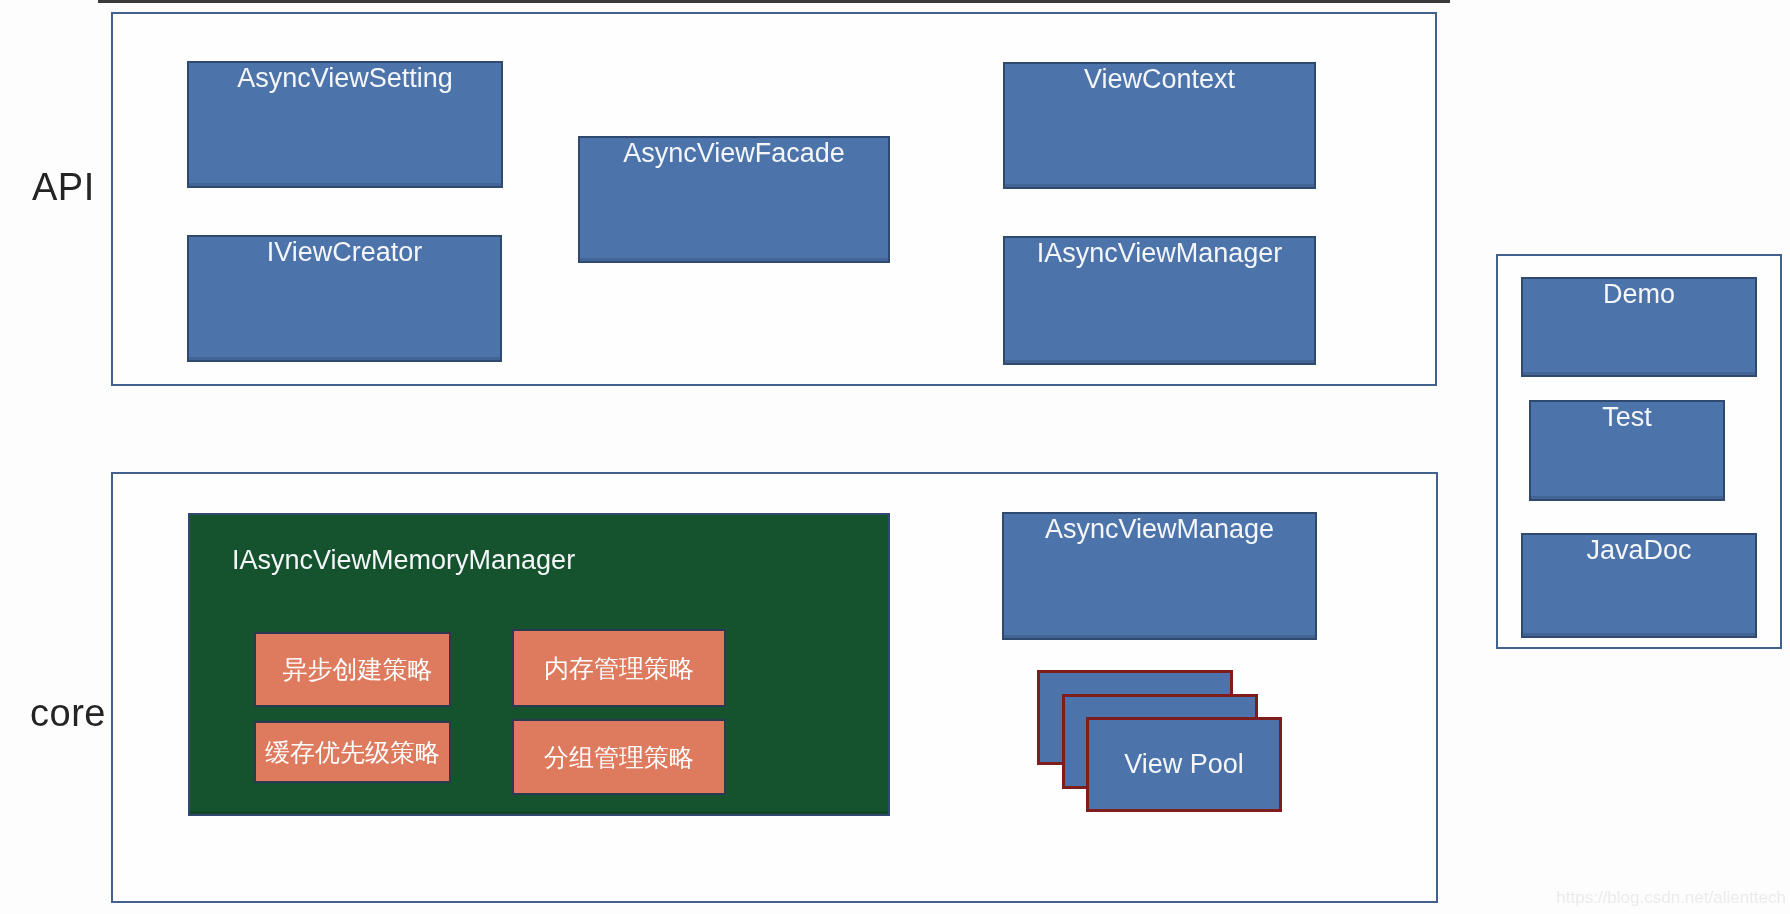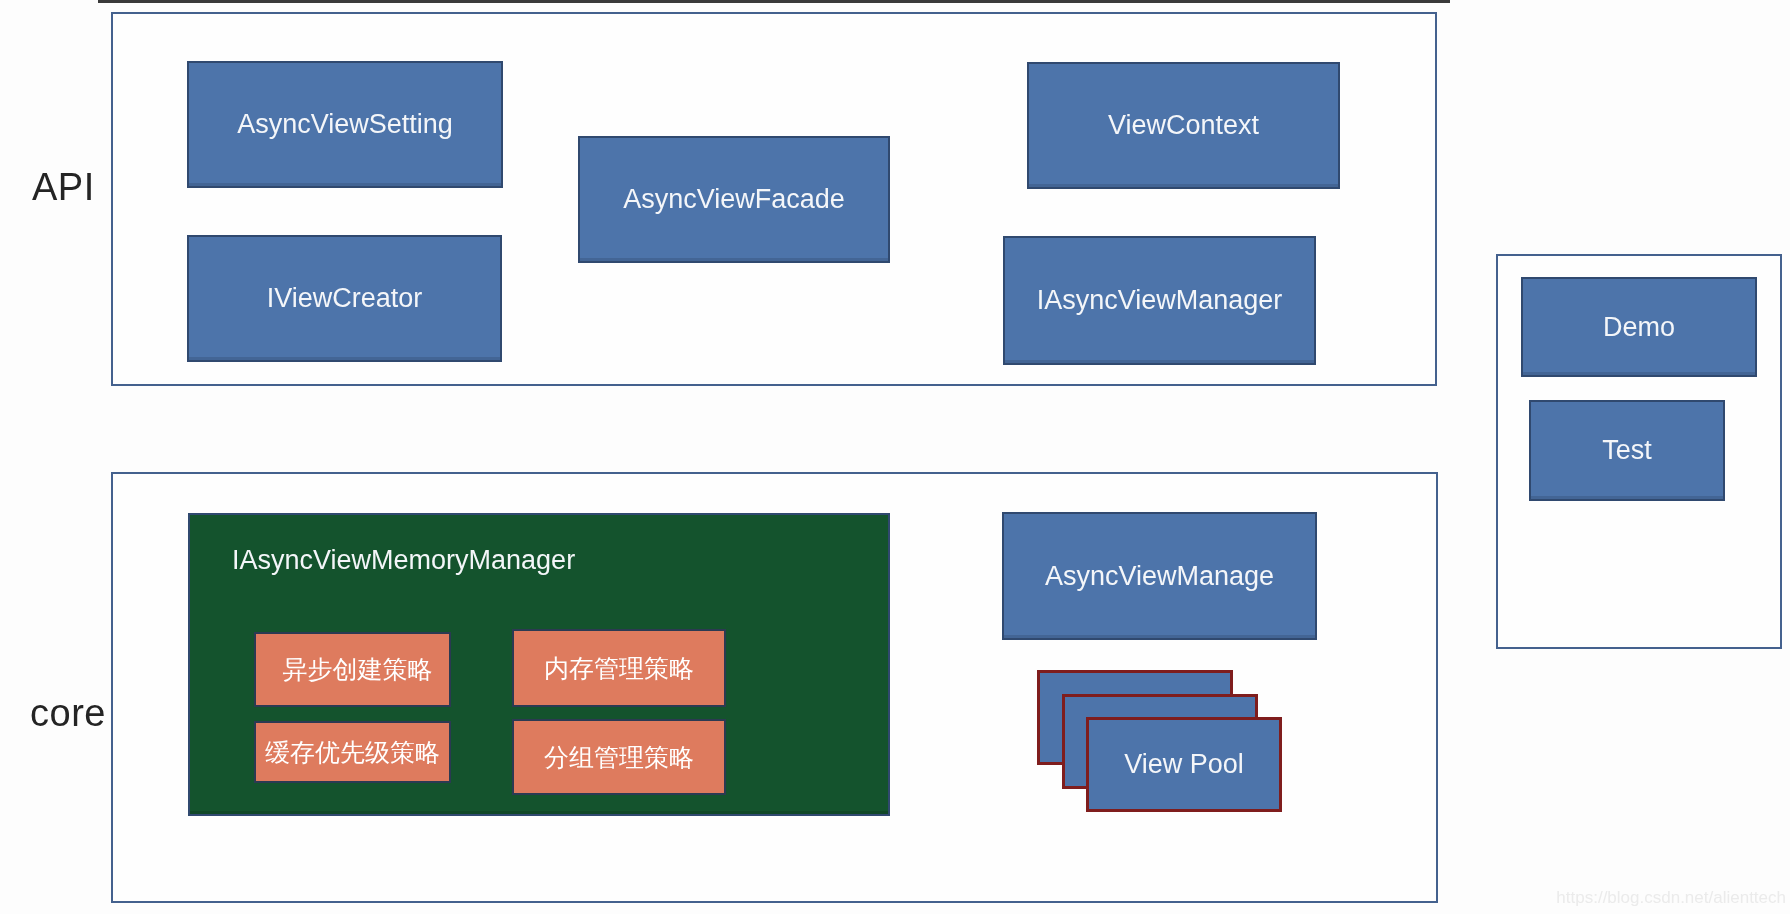--- a/index.html
+++ b/index.html
@@ -33,30 +33,29 @@
     margin-left: 24px;
   }
   .label-api  { left: 8px; top: 166px; }
   .label-core { left: 6px; top: 692px; text-align: right; }
   .bluebox {
     position: absolute;
     background: #4d74aa;
     border: 2px solid #30496f;
     box-sizing: border-box;
     display: flex;
-    align-items: center;
     justify-content: center;
     color: #f4f6f9;
     font-size: 27px;
     box-shadow: inset 0 -3px 0 rgba(0,0,0,0.12);
   }
   .box-setting   { left: 187px;  top: 61px;  width: 316px; height: 127px; }
   .box-creator   { left: 187px;  top: 235px; width: 315px; height: 127px; }
   .box-facade    { left: 578px;  top: 136px; width: 312px; height: 127px; }
-  .box-context   { left: 1003px; top: 62px;  width: 313px; height: 127px; margin-left: 24px; }
+  .box-context   { left: 1003px; top: 62px;  width: 313px; height: 127px; }
   .box-manager   { left: 1003px; top: 236px; width: 313px; height: 129px; }
   .box-manage    { left: 1002px; top: 512px; width: 315px; height: 128px; }
   .box-demo      { left: 1521px; top: 277px; width: 236px; height: 100px; }
   .box-test      { left: 1521px; top: 400px; width: 196px; height: 101px; margin-left: 8px; }
   .box-javadoc   { left: 1521px; top: 533px; width: 236px; height: 105px; }
   .box-memory {
     position: absolute;
     left: 188px; top: 513px; width: 702px; height: 303px;
     background: #14532d;
     border: 2px solid #30496f;
@@ -169,16 +168,19 @@
   </div>
 
   <div class="container-frame frame-side"></div>
 
   <div class="bluebox box-demo">
     <span>Demo</span>
   </div>
   <div class="bluebox box-test">
     <span>Test</span>
   </div>
+  <div class="bluebox box-javadoc">
+    <span>JavaDoc</span>
+  </div>
 
   <div class="watermark">https://blog.csdn.net/alienttech</div>
 
 </div>
 
 </body></html>

